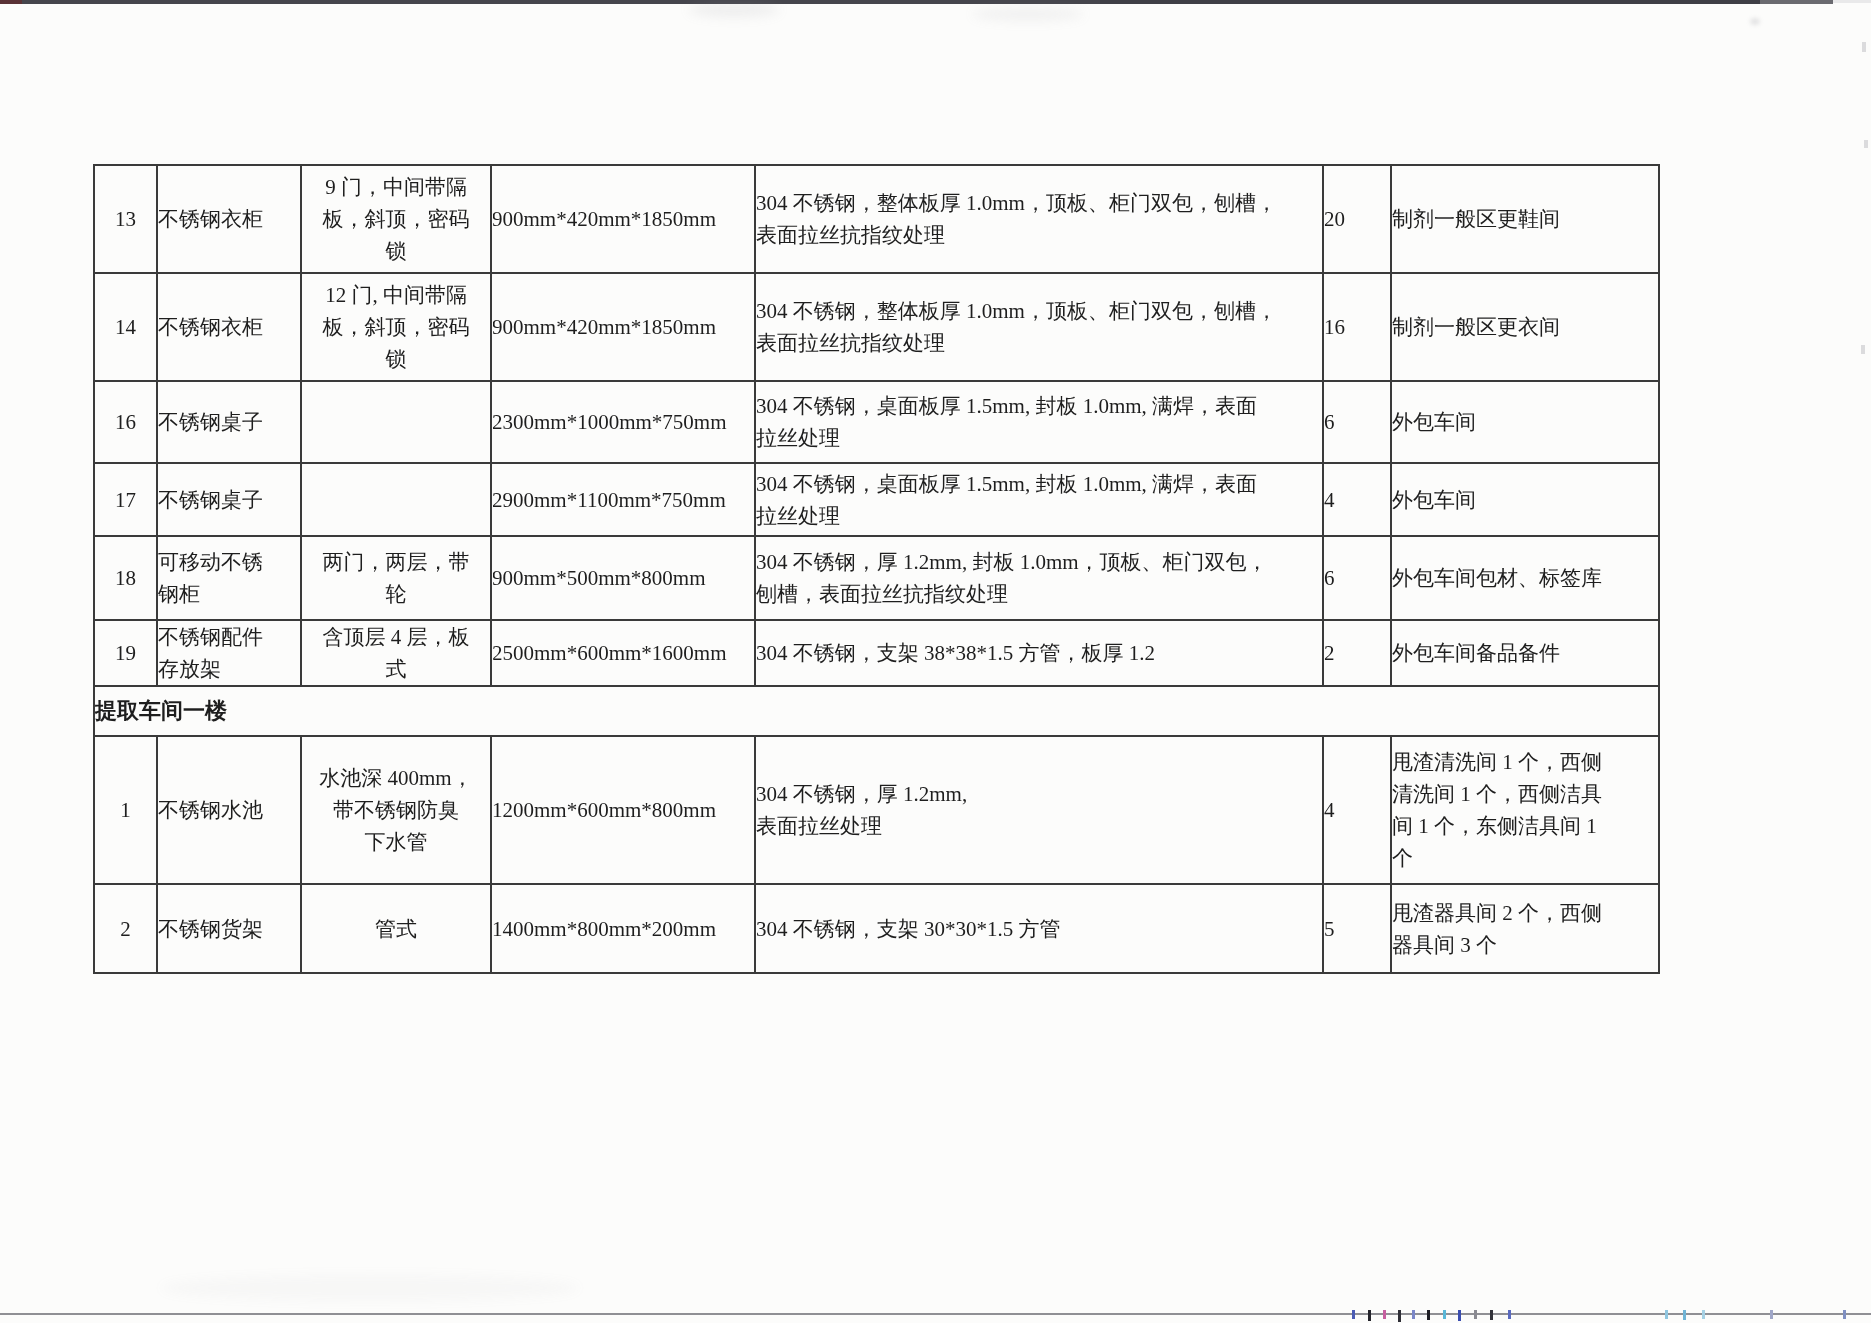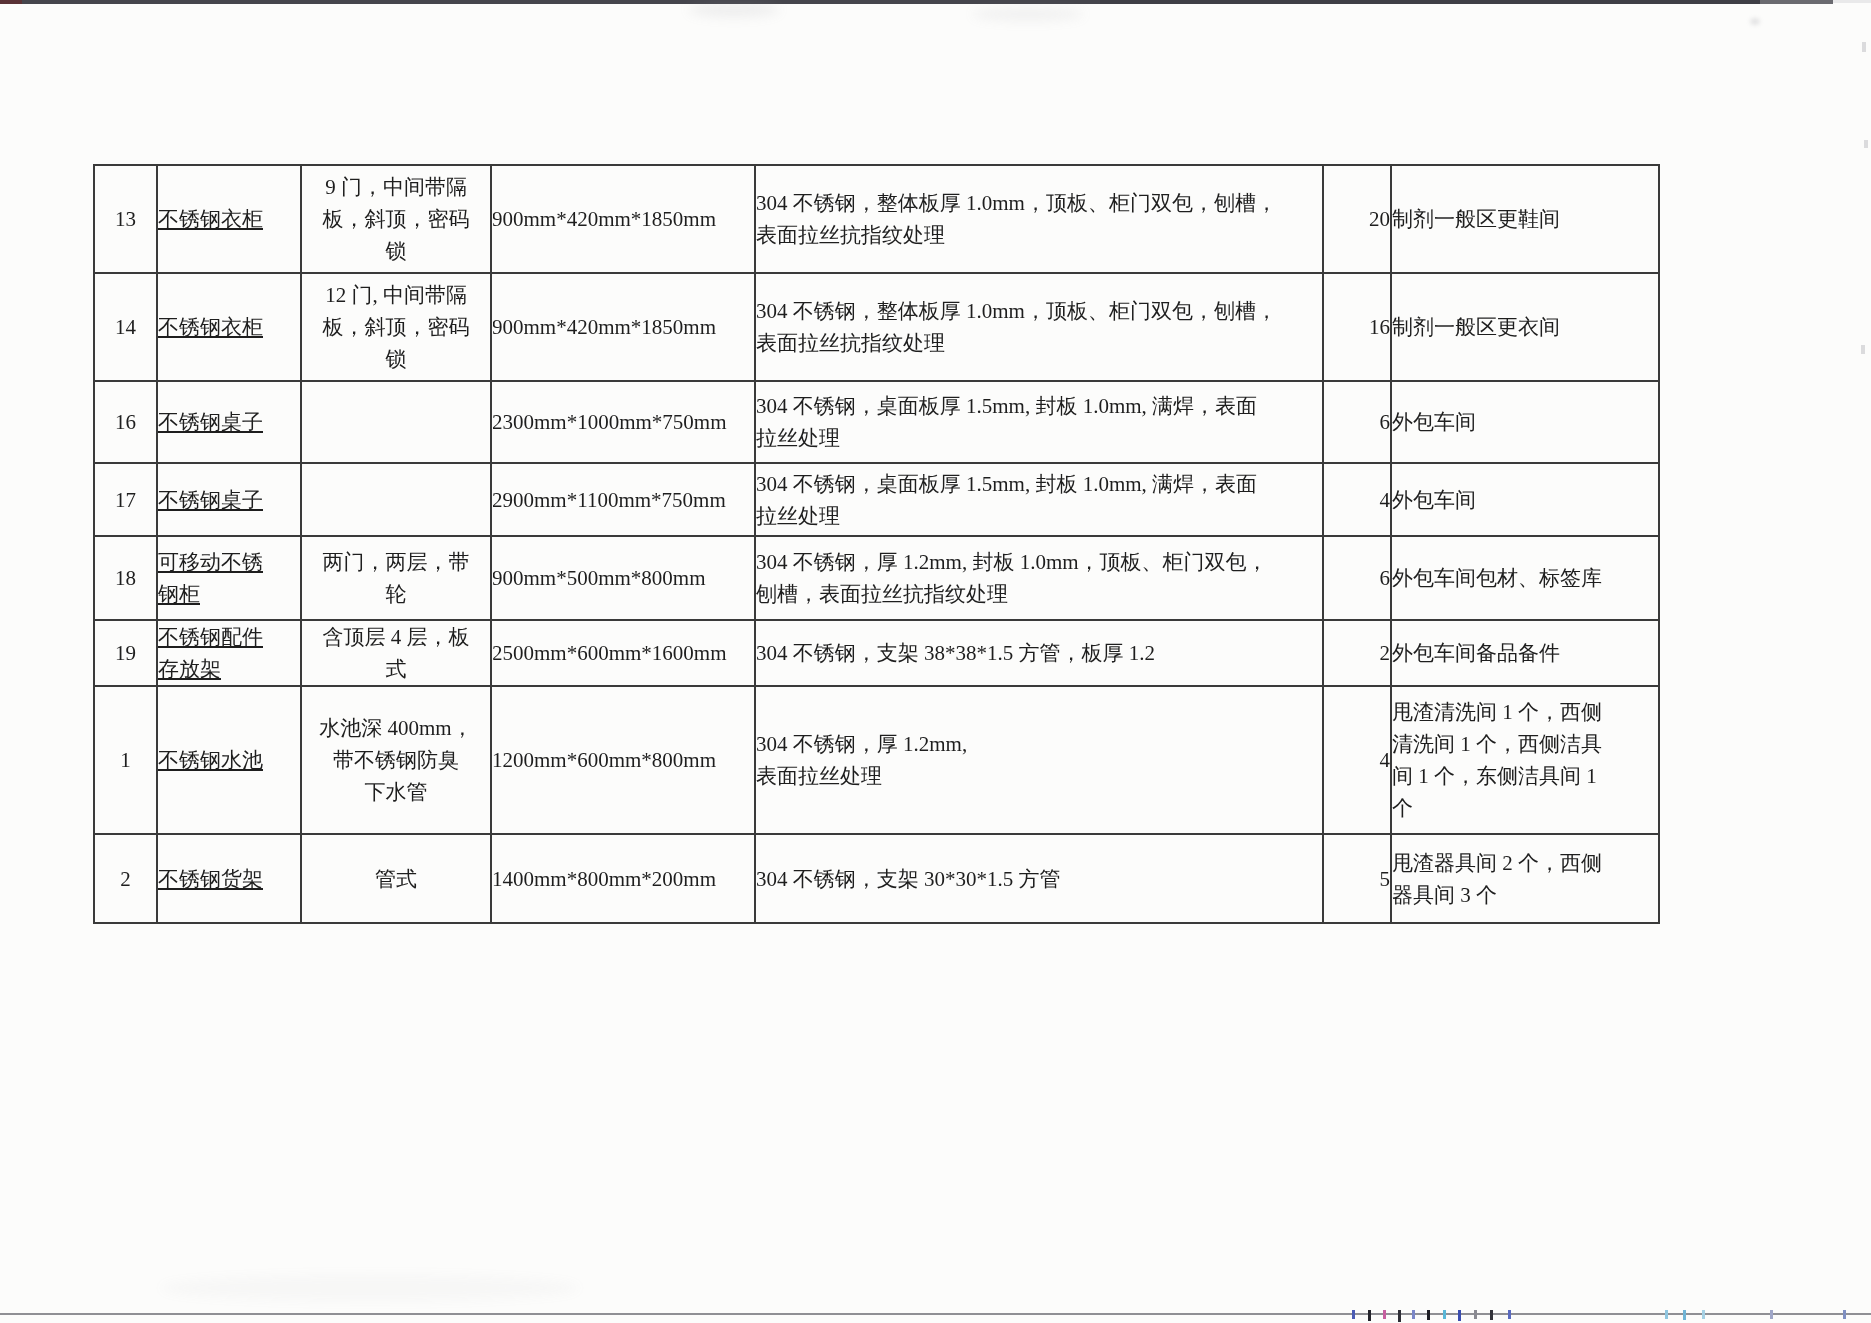--- a/index.html
+++ b/index.html
@@ -31,25 +31,25 @@
     font-size:21px;line-height:32px;
   }
   table.doc td{
     border:2px solid #3a3a3a;
     vertical-align:middle;
     white-space:pre-line;
     overflow:hidden;
     padding:0;
   }
   td.c-no{text-align:center;}
-  td.c-name{padding:0 6px 0 14px;text-decoration:underline;}
+  td.c-name{padding:0 6px 0 14px;}
   td.c-desc{text-align:center;padding:0 6px;}
   td.c-dim{padding:0 4px 0 10px;border-radius:29px;}
   td.c-spec{padding:0 12px;}
-  td.c-qty{text-align:right;margin-top:24px;}
+  td.c-qty{text-align:left;margin-top:24px;}
   td.c-loc{padding:0 6px 0 9px;margin-left:10px;}
   td.c-section{font-weight:600;font-size:22px;padding:0 0 0 12px;}
 </style>
 </head>
 <body>
 
 <div class="top-edge"></div>
 <div class="top-edge-fade"></div>
 <div class="smudge sm1"></div>
 <div class="smudge sm2"></div>
@@ -147,20 +147,23 @@
       <td class="c-no">19</td>
       <td class="c-name">不锈钢配件
 存放架</td>
       <td class="c-desc">含顶层 4 层，板
 式</td>
       <td class="c-dim">2500mm*600mm*1600mm</td>
       <td class="c-spec">304 不锈钢，支架 38*38*1.5 方管，板厚 1.2</td>
       <td class="c-qty">2</td>
       <td class="c-loc">外包车间备品备件</td>
     </tr>
+    <tr style="height:50px">
+      <td class="c-section" colspan="7">提取车间一楼</td>
+    </tr>
     <tr style="height:148px">
       <td class="c-no">1</td>
       <td class="c-name">不锈钢水池</td>
       <td class="c-desc">水池深 400mm，
 带不锈钢防臭
 下水管</td>
       <td class="c-dim">1200mm*600mm*800mm</td>
       <td class="c-spec">304 不锈钢，厚 1.2mm,
 表面拉丝处理</td>
       <td class="c-qty">4</td>

